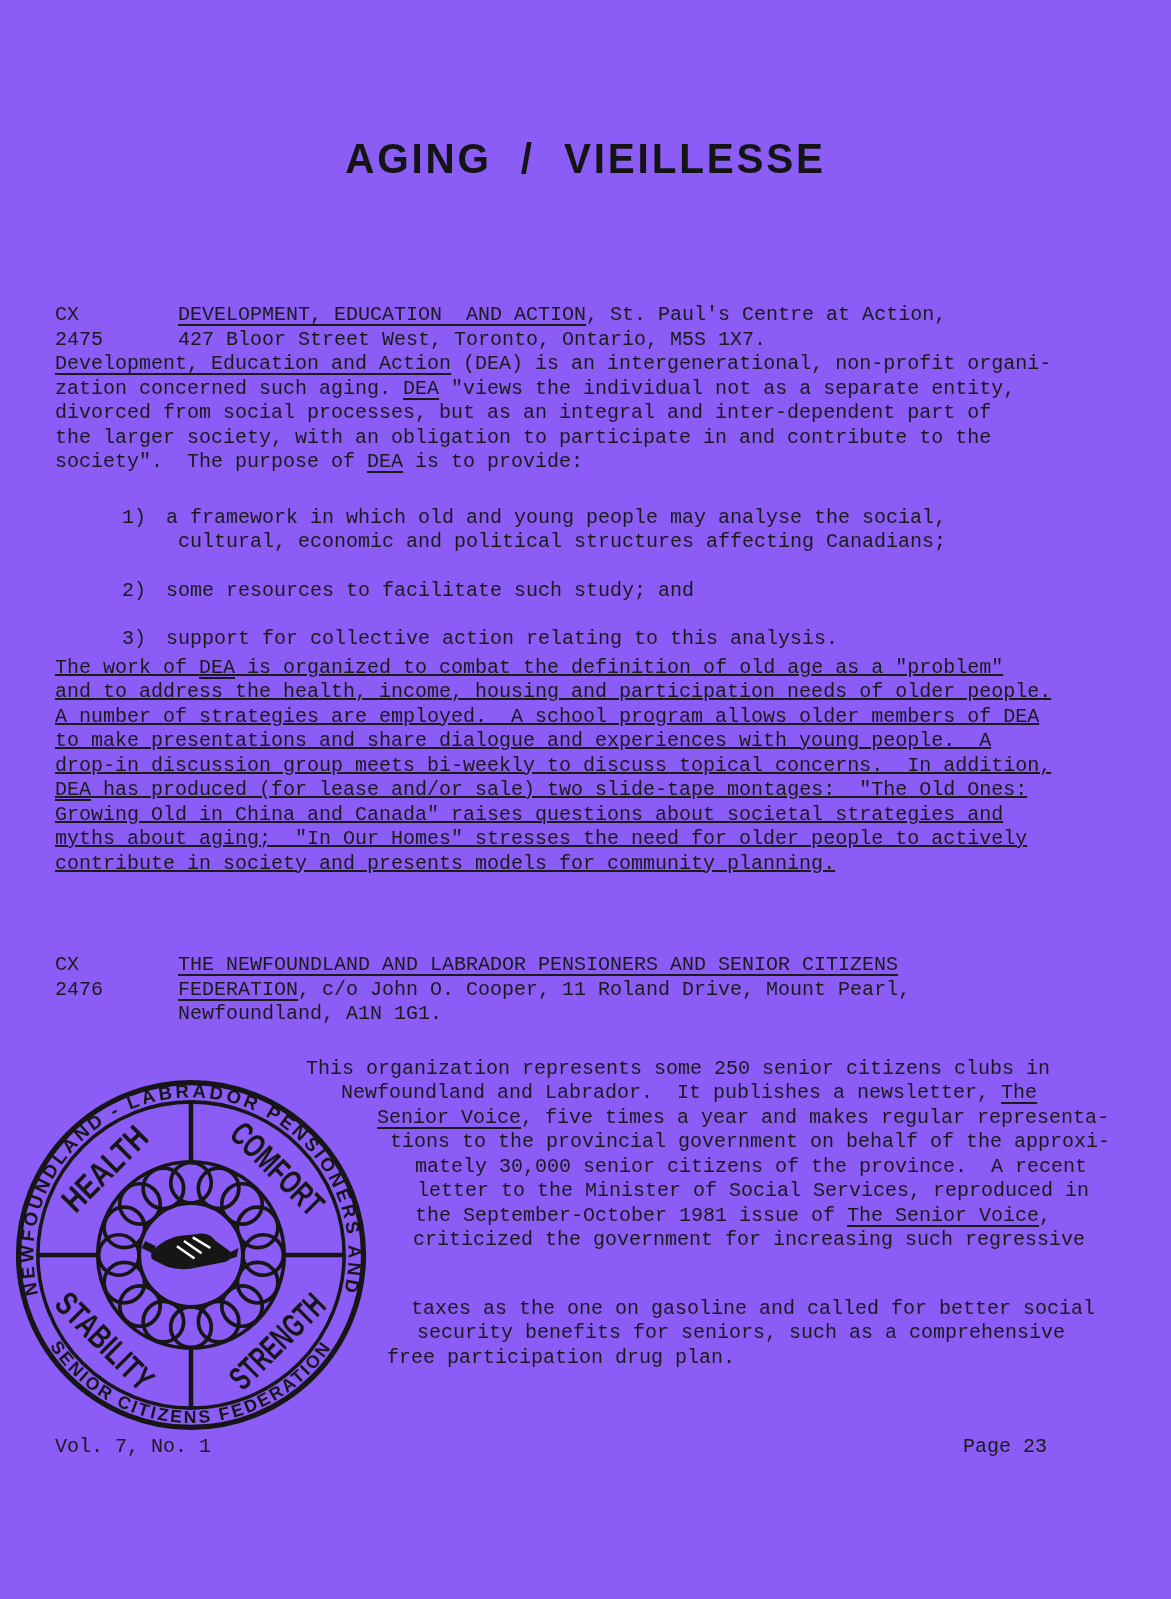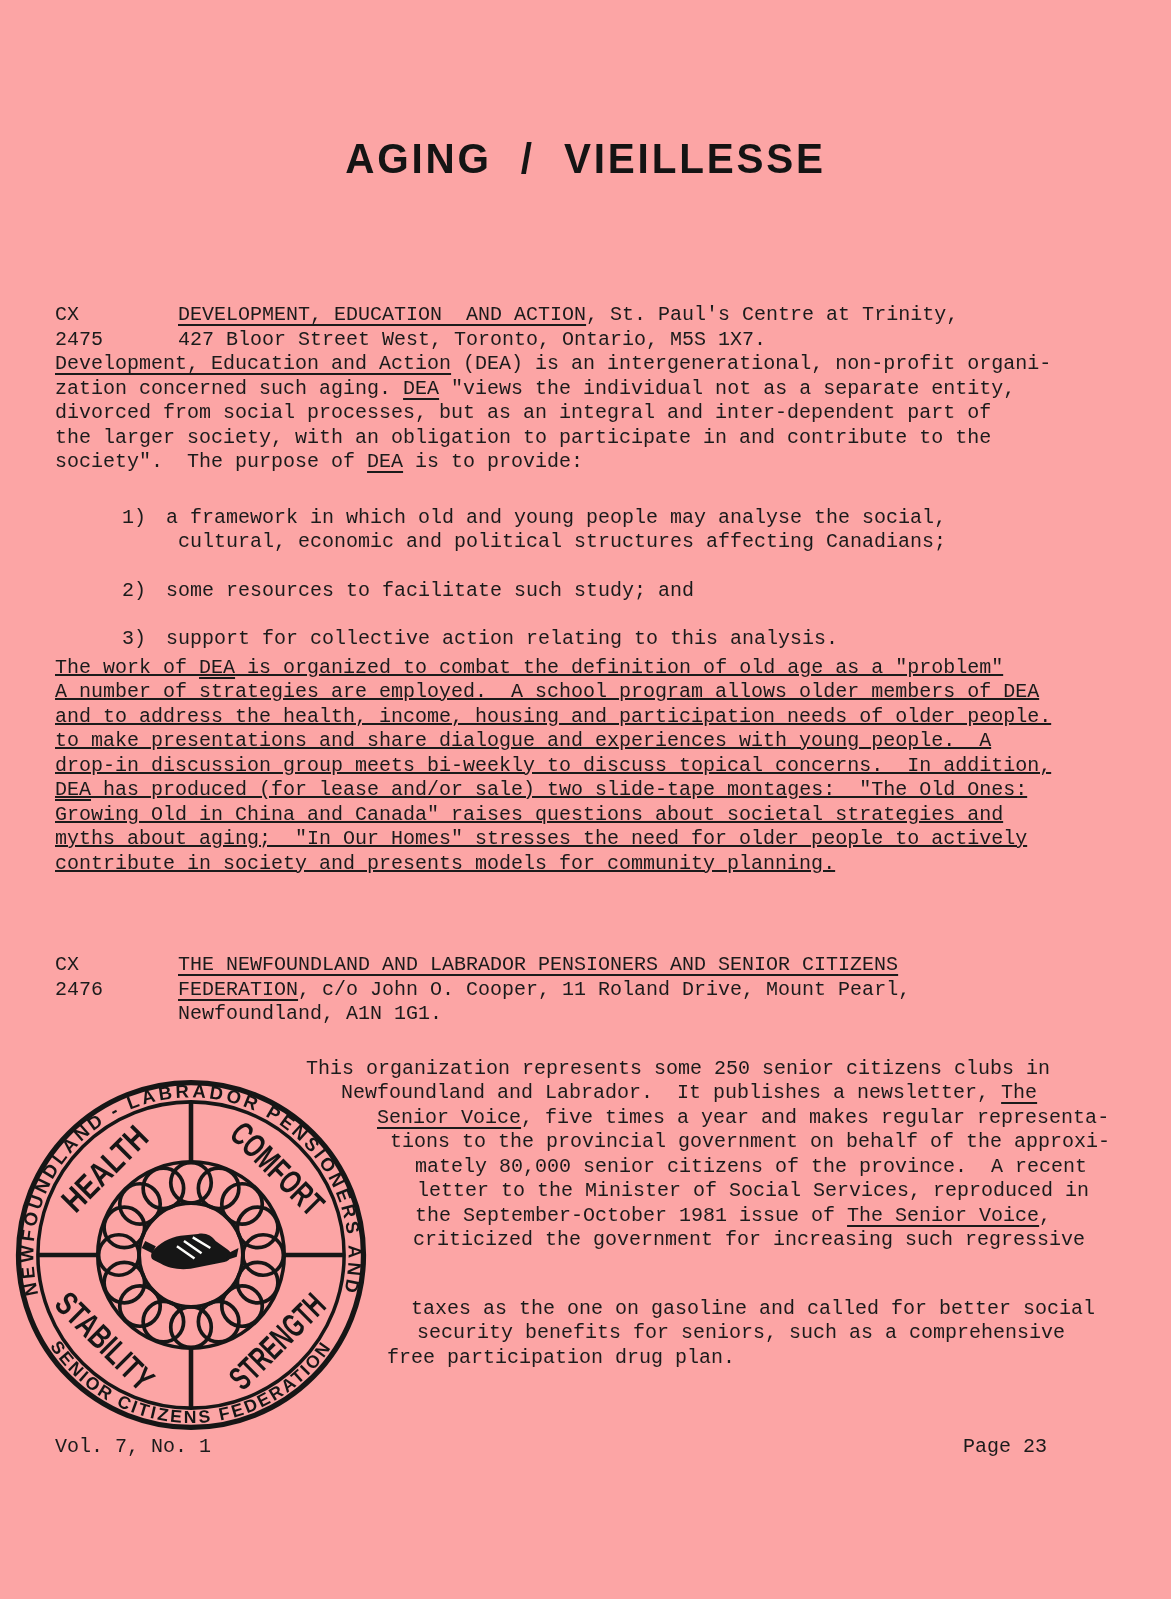--- a/index.html
+++ b/index.html
@@ -1,20 +1,20 @@
 <!DOCTYPE html>
 <html><head>
 <meta charset="utf-8">
 <style>
   html,body { margin:0; padding:0; background:#e8e8e6; }
   .page {
     position:relative;
     width:1171px; height:1599px;
     margin:0 auto;
-    background:#fca5a5;
+    background:#8b5cf6;
     box-sizing:border-box;
     padding:0 55px;
     overflow:hidden;
     color:#1b1b1b;
     font-family:"Liberation Mono","DejaVu Sans Mono",monospace;
     font-size:20px;
     line-height:24.5px;
   }
   .title {
     margin:135px 0 0 0;
@@ -70,21 +70,21 @@
 <div class="page">
 
   <h1 class="title">AGING / VIEILLESSE</h1>
 
   <section class="entry entry-1">
     <div class="code-col">
       <div class="line">CX</div>
       <div class="line">2475</div>
     </div>
     <div class="heading">
-        <div class="line"><span class="u">DEVELOPMENT, EDUCATION  AND ACTION</span><span>, St. Paul's Centre at Trinity,</span></div>
+        <div class="line"><span class="u">DEVELOPMENT, EDUCATION  AND ACTION</span><span>, St. Paul's Centre at Action,</span></div>
         <div class="line"><span>427 Bloor Street West, Toronto, Ontario, M5S 1X7.</span></div>
       </div>
   </section>
 
   <div class="para-intro">
       <div class="line"><span class="u">Development, Education and Action</span><span> (DEA) is an intergenerational, non-profit organi-</span></div>
       <div class="line"><span>zation concerned such aging. </span><span class="u">DEA</span><span> "views the individual not as a separate entity,</span></div>
       <div class="line"><span>divorced from social processes, but as an integral and inter-dependent part of</span></div>
       <div class="line"><span>the larger society, with an obligation to participate in and contribute to the</span></div>
       <div class="line"><span>society".  The purpose of </span><span class="u">DEA</span><span> is to provide:</span></div>
@@ -107,22 +107,22 @@
       <div class="list-item">
         <span class="marker">3)</span>
         <div class="item-lines">
           <div class="line"><span>support for collective action relating to this analysis.</span></div>
         </div>
       </div>
     </div>
 
   <div class="para-body">
       <div class="line"><span>The work of </span><span class="u">DEA</span><span> is organized to combat the definition of old age as a "problem"</span></div>
+      <div class="line"><span>and to address the health, income, housing and participation needs of older people.</span></div>
       <div class="line"><span>A number of strategies are employed.  A school program allows older members of DEA</span></div>
-      <div class="line"><span>and to address the health, income, housing and participation needs of older people.</span></div>
       <div class="line"><span>to make presentations and share dialogue and experiences with young people.  A</span></div>
       <div class="line"><span>drop-in discussion group meets bi-weekly to discuss topical concerns.  In addition,</span></div>
       <div class="line"><span class="u">DEA</span><span> has produced (for lease and/or sale) two slide-tape montages:  "The Old Ones:</span></div>
       <div class="line"><span>Growing Old in China and Canada" raises questions about societal strategies and</span></div>
       <div class="line"><span>myths about aging;  "In Our Homes" stresses the need for older people to actively</span></div>
       <div class="line"><span>contribute in society and presents models for community planning.</span></div>
     </div>
 
   <section class="entry entry-2">
     <div class="code-col">
@@ -194,21 +194,21 @@
         <path d="M 121 99 L 127 96 L 126 101 L 120 103 Z" fill="#161616"></path>
         <path d="M 96 92 L 106 99 M 101 90 L 111 96 M 92 95 L 102 102" stroke="#fcfcfa" stroke-width="1.4" fill="none"></path>
       </g>
     </svg>
 
     <div class="wrap-lines">
         <div class="line"><span>This organization represents some 250 senior citizens clubs in</span></div>
         <div class="line"><span>Newfoundland and Labrador.  It publishes a newsletter, </span><span class="u">The</span></div>
         <div class="line"><span class="u">Senior Voice</span><span>, five times a year and makes regular representa-</span></div>
         <div class="line"><span>tions to the provincial government on behalf of the approxi-</span></div>
-        <div class="line"><span>mately 80,000 senior citizens of the province.  A recent</span></div>
+        <div class="line"><span>mately 30,000 senior citizens of the province.  A recent</span></div>
         <div class="line"><span>letter to the Minister of Social Services, reproduced in</span></div>
         <div class="line"><span>the September-October 1981 issue of </span><span class="u">The Senior Voice</span><span>,</span></div>
         <div class="line"><span>criticized the government for increasing such regressive</span></div>
         <div class="line"><span>taxes as the one on gasoline and called for better social</span></div>
         <div class="line"><span>security benefits for seniors, such as a comprehensive</span></div>
         <div class="line"><span>free participation drug plan.</span></div>
       </div>
   </div>
 
   <footer class="page-footer">

